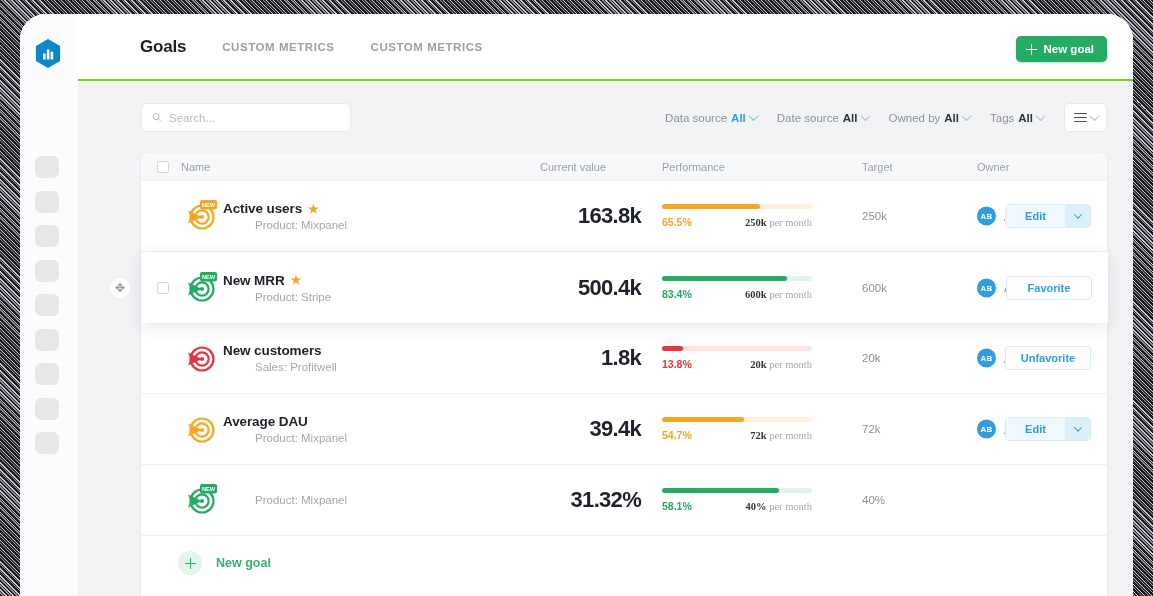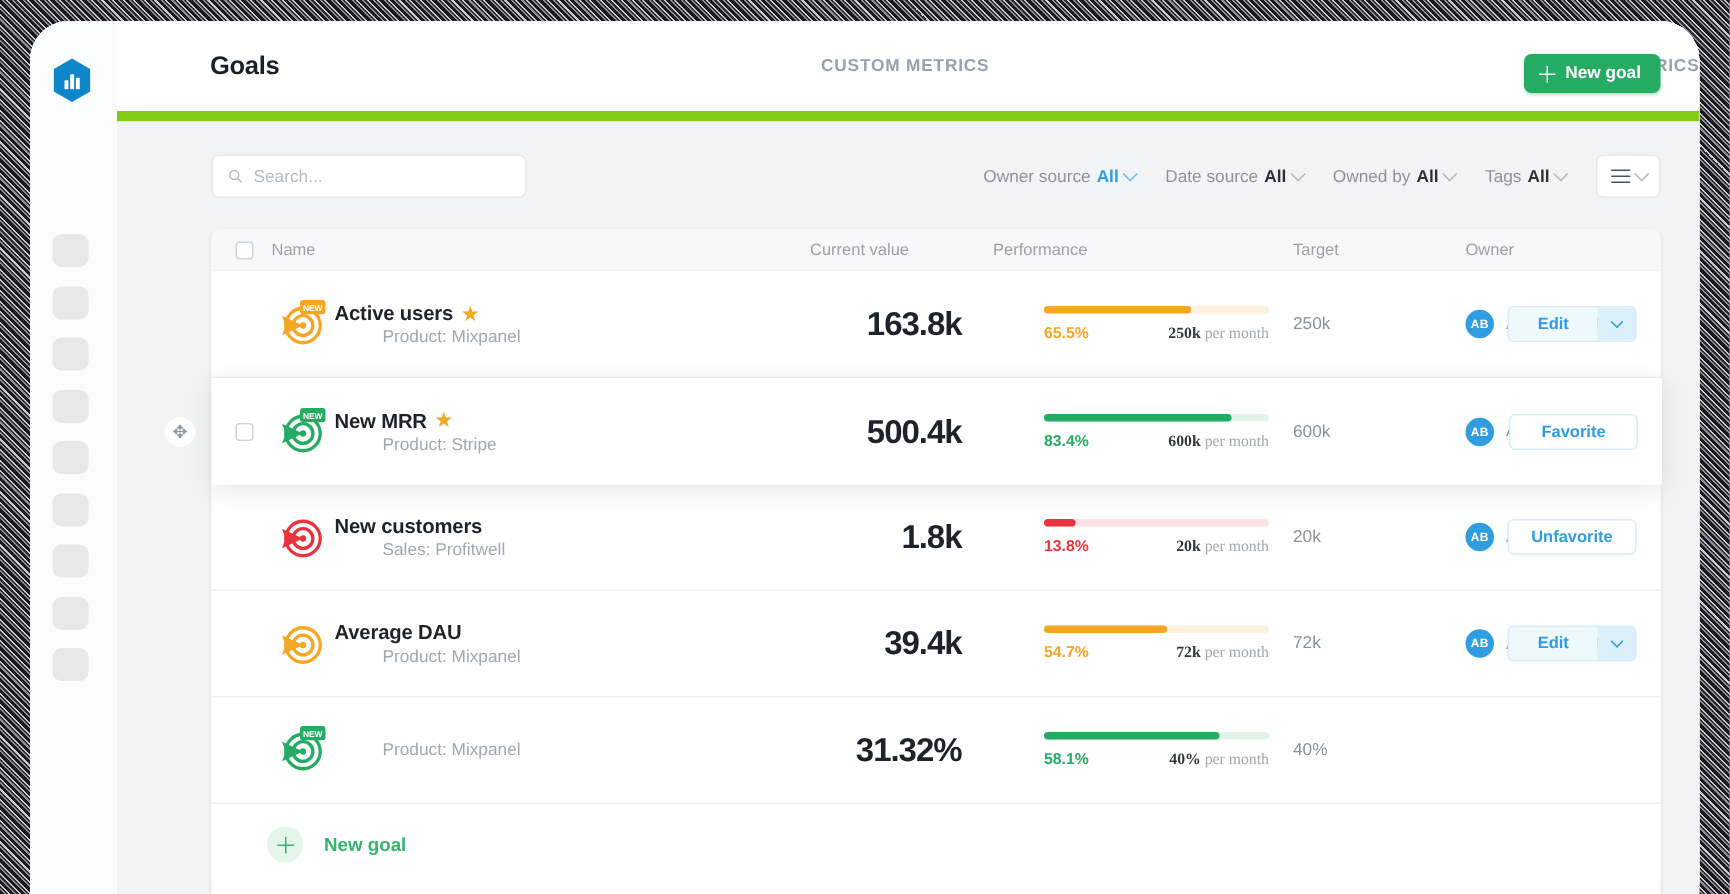--- a/index.html
+++ b/index.html
@@ -60,23 +60,23 @@
   
   #main {
     position: absolute; left: 58px; top: 0; right: 0; bottom: 0;
     background: #ffffff;
   }
 
   
   #header {
     position: relative;
     height: 67px;
-    border-bottom: 7px solid #84cc16;
+    border-bottom: 2px solid #84cc16;
     background: #fff;
-    display: flex; align-items: center; justify-content: space-between;
+    display: flex; align-items: center;
   }
   #page-title {
     margin-left: 62px;
     font-size: 17px; font-weight: bold; color: #1b1f27;
     letter-spacing: -0.2px;
   }
   .header-tab {
     margin-left: 36px;
     font-size: 11.5px; font-weight: bold; color: #9aa0ab;
     letter-spacing: 0.55px;
@@ -240,21 +240,20 @@
     font-size: 22px; font-weight: bold; color: #1d222b;
     letter-spacing: -0.7px;
   }
   .cur-val-wrap {
     position: absolute; left: 300px; width: 200px; top: 0; height: 100%;
   }
 
   .perf {
     position: absolute; left: 521px; top: 50%; transform: translateY(-50%);
     width: 150px;
-    margin-left: 34px;
   }
   .bar-track {
     height: 5px; border-radius: 3px; width: 100%;
   }
   .bar-fill { height: 5px; border-radius: 3px; }
   .perf-meta {
     margin-top: 7px;
     display: flex; align-items: baseline; justify-content: space-between;
     font-size: 10.5px;
   }
@@ -376,21 +375,21 @@
         <div id="search-box">
           <svg width="11" height="11" viewBox="0 0 12 12">
             <circle cx="5" cy="5" r="3.6" fill="none" stroke="#b6bac2" stroke-width="1.2"></circle>
             <line x1="7.7" y1="7.7" x2="10.6" y2="10.6" stroke="#b6bac2" stroke-width="1.2" stroke-linecap="round"></line>
           </svg>
           <input id="search-input" type="text" placeholder="Search..." style="">
         </div>
 
         <div id="filters">
           <div class="filter accent">
-            <span>Owner source</span>
+            <span>Data source</span>
             <span class="fval">All</span>
             <span class="chev"></span>
           </div>
           <div class="filter">
             <span>Date source</span>
             <span class="fval">All</span>
             <span class="chev"></span>
           </div>
           <div class="filter">
             <span>Owned by</span>

